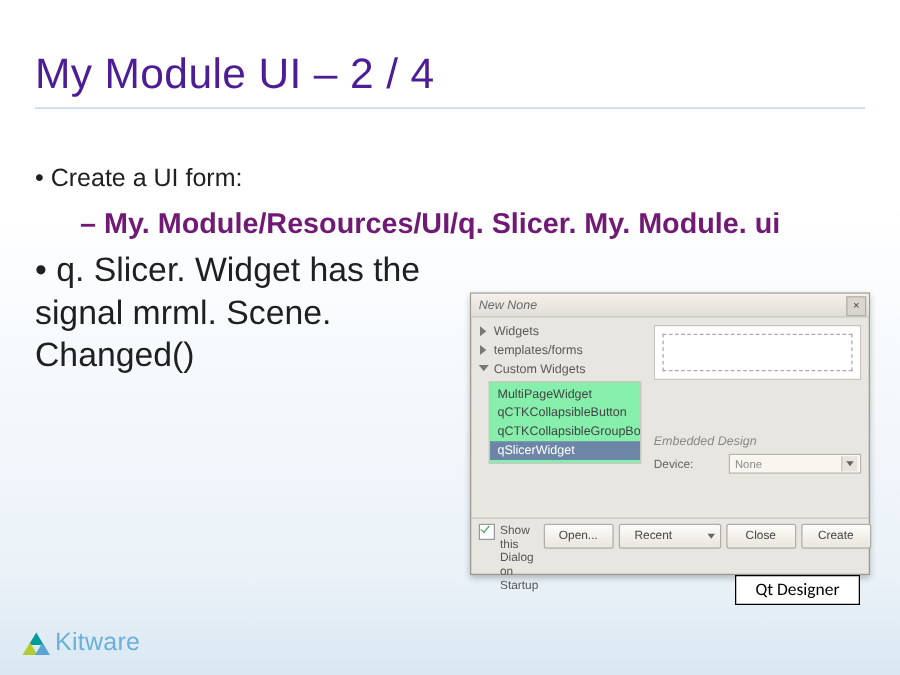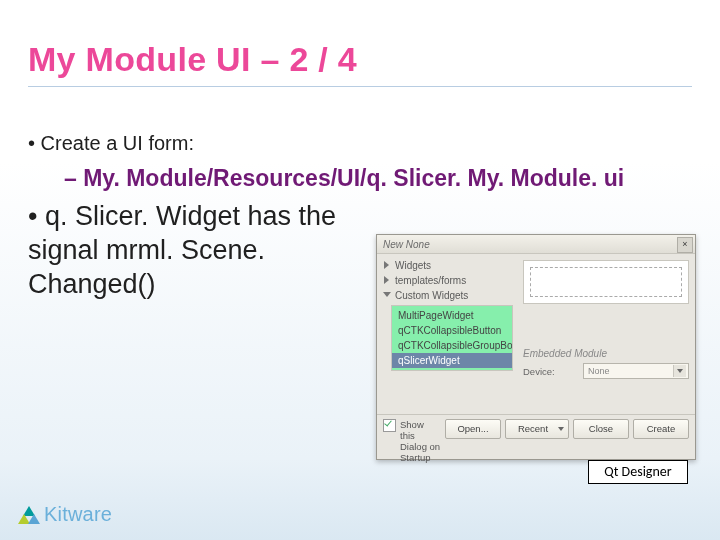--- a/index.html
+++ b/index.html
@@ -12,22 +12,22 @@
   }
   body {
     background: linear-gradient(180deg, #ffffff 0%, #ffffff 30%, #eaf2f8 85%, #dae8f2 100%);
     position: relative;
   }
   .title {
     position: absolute;
     top: 40px;
     left: 28px;
     font-size: 34px;
-    color: #ec4899;
-    font-weight: 700;
+    color: #4c1d95;
+    font-weight: 400;
     letter-spacing: 0.3px;
   }
   .title-rule {
     position: absolute;
     top: 86px;
     left: 28px;
     width: 664px;
     height: 1px;
     background: #b8cde2;
   }
@@ -223,21 +223,21 @@
     border-radius: 2px;
     font-size: 9.5px;
     line-height: 18px;
     text-align: center;
     color: #444;
     position: relative;
   }
   .btn-drop::after {
     content:"";position:absolute;right:4px;top:7px;width:0;height:0;border-left:3px solid transparent;border-right:3px solid transparent;border-top:4px solid #666;
   }
-  .btn-drop { padding-right: 14px; }
+  .btn-drop { padding-right: 32px; }
   .footer-btns { display:flex; gap:4px; }
   .caption {
     position: absolute;
     top: 460px;
     left: 588px;
     width: 98px;
     height: 22px;
     border: 1.5px solid #000;
     background: #fff;
     font-family: Calibri, Arial, sans-serif;
@@ -304,21 +304,21 @@
         <div class="tree-item">MultiPageWidget</div>
         <div class="tree-item">qCTKCollapsibleButton</div>
         <div class="tree-item">qCTKCollapsibleGroupBox</div>
         <div class="tree-item-sel">qSlicerWidget</div>
       </div>
     </div>
     <div class="dlg-right">
       <div class="preview">
         <div class="preview-inner"></div>
       </div>
-      <div class="embed-title">Embedded Module</div>
+      <div class="embed-title">Embedded Design</div>
       <div class="form-row">
         <div class="form-label">Device:</div>
         <div class="combo">None</div>
       </div>
     </div>
   </div>
   <div class="dlg-footer">
     <div class="chk"></div>
     <div class="chk-label">Show this Dialog on Startup</div>
     <div class="footer-btns">

